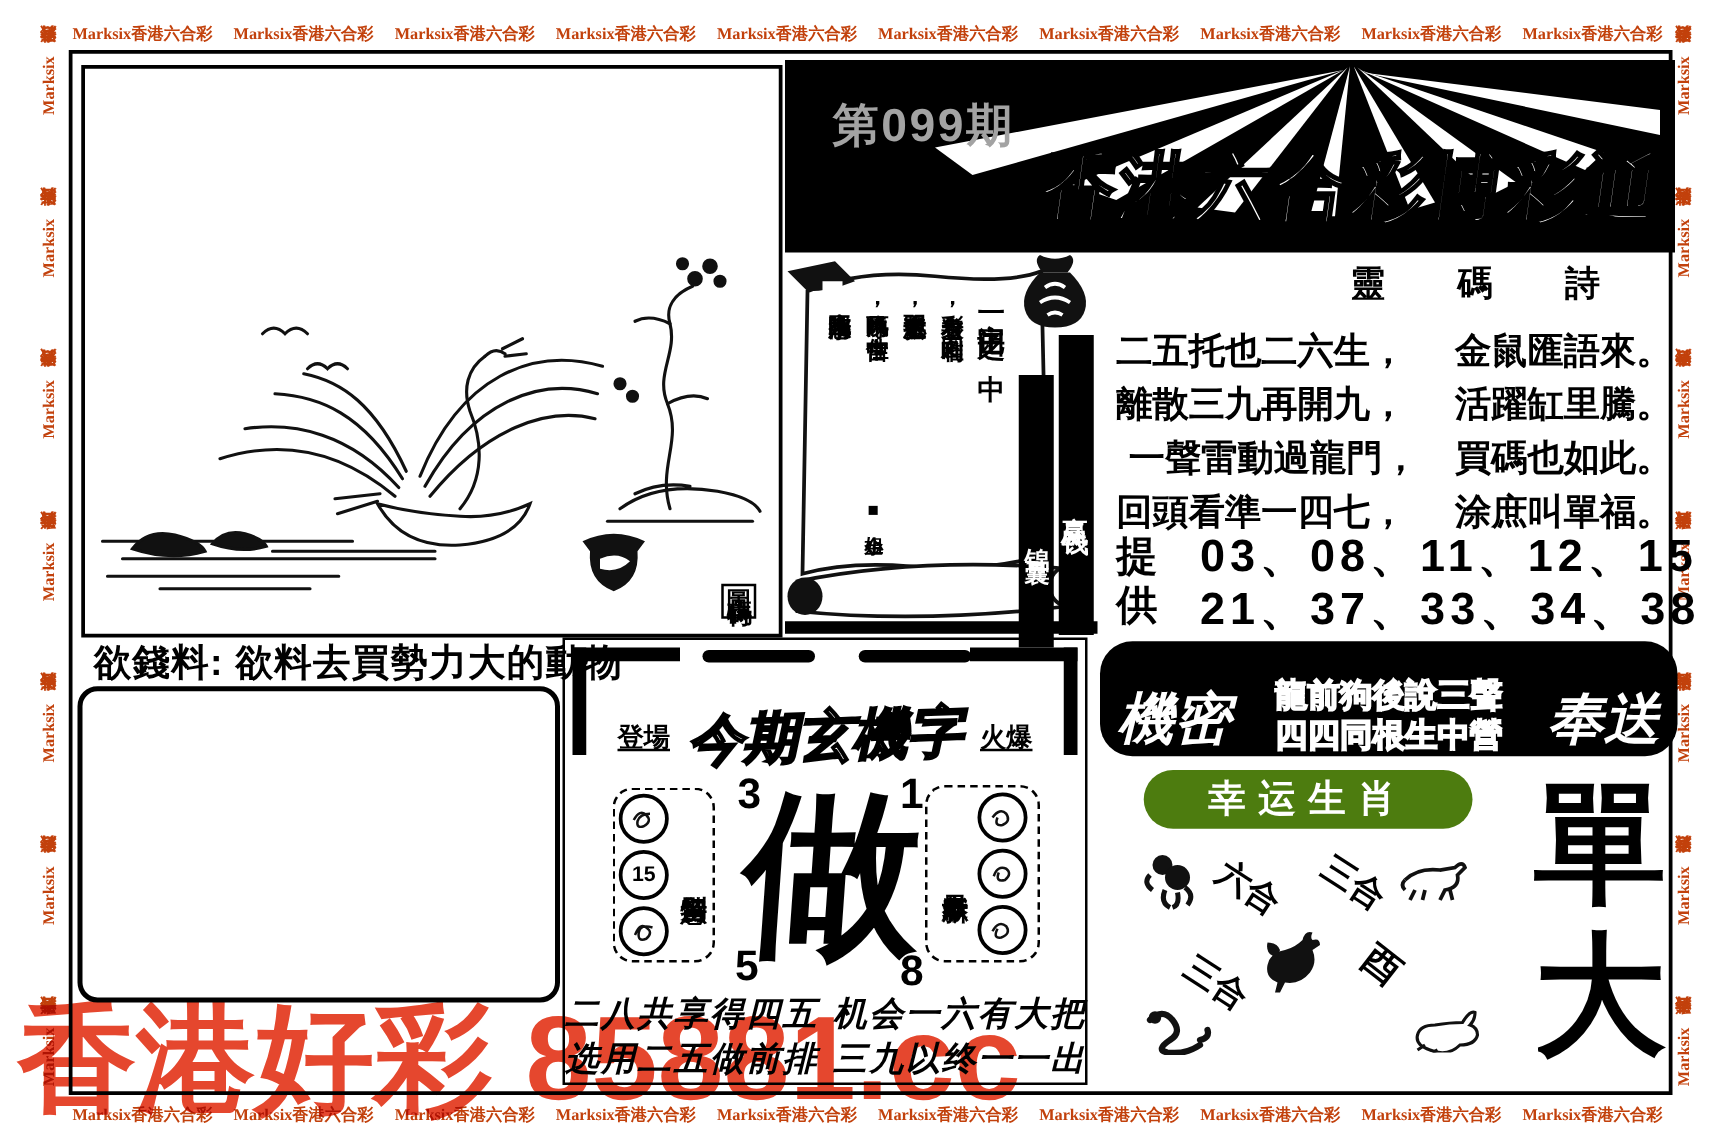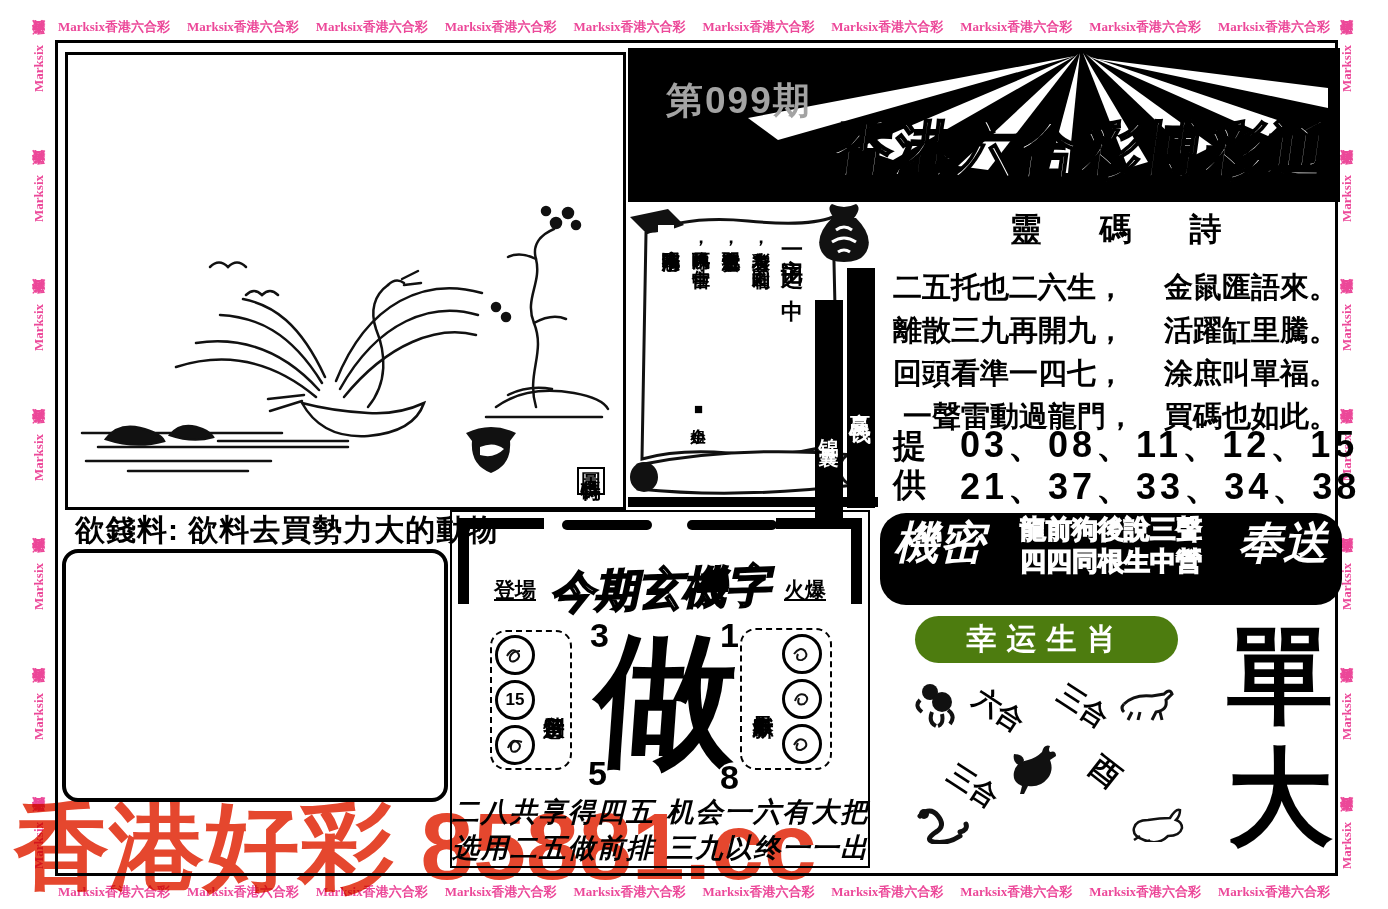--- a/index.html
+++ b/index.html
@@ -1,20 +1,20 @@
 <!DOCTYPE html>
 <html><head>
 <meta charset="utf-8">
 <style>
   html,body{margin:0;padding:0;background:#fff;}
   #page{position:relative;width:1388px;height:909px;background:#fff;overflow:hidden;
         font-family:"Liberation Sans",sans-serif;color:#000;}
   
   .strip{position:absolute;display:flex;justify-content:space-between;
-         font-family:"Liberation Serif",serif;font-weight:bold;font-size:13px;color:#ec4899;}
+         font-family:"Liberation Serif",serif;font-weight:bold;font-size:13px;color:#c2410c;}
   .strip-top{left:58px;right:58px;top:18px;height:20px;}
   .strip-bottom{left:58px;right:58px;bottom:6px;height:20px;}
   .strip-v{top:45px;bottom:40px;width:22px;flex-direction:column;}
   .strip-left{left:30px;}
   .strip-right{right:28px;}
   .strip-v span{writing-mode:vertical-rl;text-orientation:mixed;transform:rotate(180deg);}
   
   .frame{position:absolute;left:55px;top:40px;right:50px;bottom:33px;border:3px solid #000;}
   
   .goose-box{position:absolute;left:65px;top:52px;width:555px;height:452px;border:3px solid #000;background:#fff;}
@@ -34,30 +34,30 @@
                font-family:"DejaVu Serif",serif;font-weight:700;font-size:18px;line-height:30px;}
   .scroll-text .col-first{font-size:22px;font-weight:900;letter-spacing:3px;line-height:34px;}
   .signature{position:absolute;left:688px;top:400px;writing-mode:vertical-rl;text-orientation:upright;
              font-size:15px;font-weight:900;}
   .tag-bar{position:absolute;width:28px;background:#000;color:#fff;writing-mode:vertical-rl;
            text-orientation:upright;font-weight:bold;font-size:22px;letter-spacing:10px;text-align:center;}
   .tag-win{left:847px;top:268px;height:205px;padding-top:35px;}
   .tag-bag{left:815px;top:300px;height:173px;padding-top:45px;font-size:20px;}
   
   .poem{position:absolute;left:893px;top:208px;width:445px;font-family:"Liberation Serif",serif;}
-  .poem-title{text-align:center;font-size:32px;font-weight:900;letter-spacing:58px;padding-left:58px;}
+  .poem-title{text-align:right;font-size:28px;font-weight:900;letter-spacing:58px;padding-left:58px;}
   .poem-lines{margin-top:14px;font-size:29px;font-weight:900;}
   .poem-line{display:flex;justify-content:space-between;line-height:43px;white-space:nowrap;gap:20px;}
   
   .tips{position:absolute;left:893px;top:424px;display:flex;align-items:center;}
   .tips-label{font-size:33px;font-weight:900;line-height:39px;font-family:"Liberation Serif",serif;}
   .tips-rows{margin-left:34px;font-size:36px;font-weight:900;letter-spacing:4px;line-height:42px;white-space:nowrap;}
   
   .secret{position:absolute;left:880px;top:513px;width:462px;height:92px;background:#000;border-radius:26px;
-          display:flex;align-items:flex-start;justify-content:space-between;padding:0 14px;box-sizing:border-box;}
+          display:flex;align-items:flex-end;justify-content:space-between;padding:0 14px;box-sizing:border-box;}
   .secret .script{color:#fff;font-size:45px;font-weight:900;font-family:"DejaVu Serif",serif;
                   font-style:italic;white-space:nowrap;}
   .secret .mid{text-align:center;color:#000;-webkit-text-stroke:1.4px #fff;font-weight:900;
                font-size:26px;line-height:32px;font-family:"DejaVu Serif",serif;white-space:nowrap;}
   
   .lucky-pill{position:absolute;left:915px;top:616px;width:263px;height:47px;background:#4d7c0f;border-radius:24px;
               color:#fff;display:flex;align-items:center;justify-content:center;
               font-size:30px;font-weight:900;letter-spacing:10px;}
   .zitem{position:absolute;font-weight:900;white-space:nowrap;}
   .zlabel{font-size:27px;font-family:"DejaVu Serif",serif;}
@@ -247,27 +247,27 @@
     <div class="poem-title">靈碼詩</div>
     <div class="poem-lines">
       <div class="poem-line">
           <span>二五托也二六生，</span>
           <span>金鼠匯語來。</span>
         </div>
       <div class="poem-line">
           <span>離散三九再開九，</span>
           <span>活躍缸里騰。</span>
         </div>
+      <div class="poem-line" style="padding-left:10px;">
+          <span>一聲雷動過龍門，</span>
+          <span>買碼也如此。</span>
+        </div>
       <div class="poem-line">
           <span>回頭看準一四七，</span>
           <span>涂庶叫單福。</span>
-        </div>
-      <div class="poem-line" style="padding-left:10px;">
-          <span>一聲雷動過龍門，</span>
-          <span>買碼也如此。</span>
         </div>
     </div>
   </div>
 
   <div class="tips">
     <div class="tips-label">
       <div>提</div>
       <div>供</div>
     </div>
     <div class="tips-rows">

